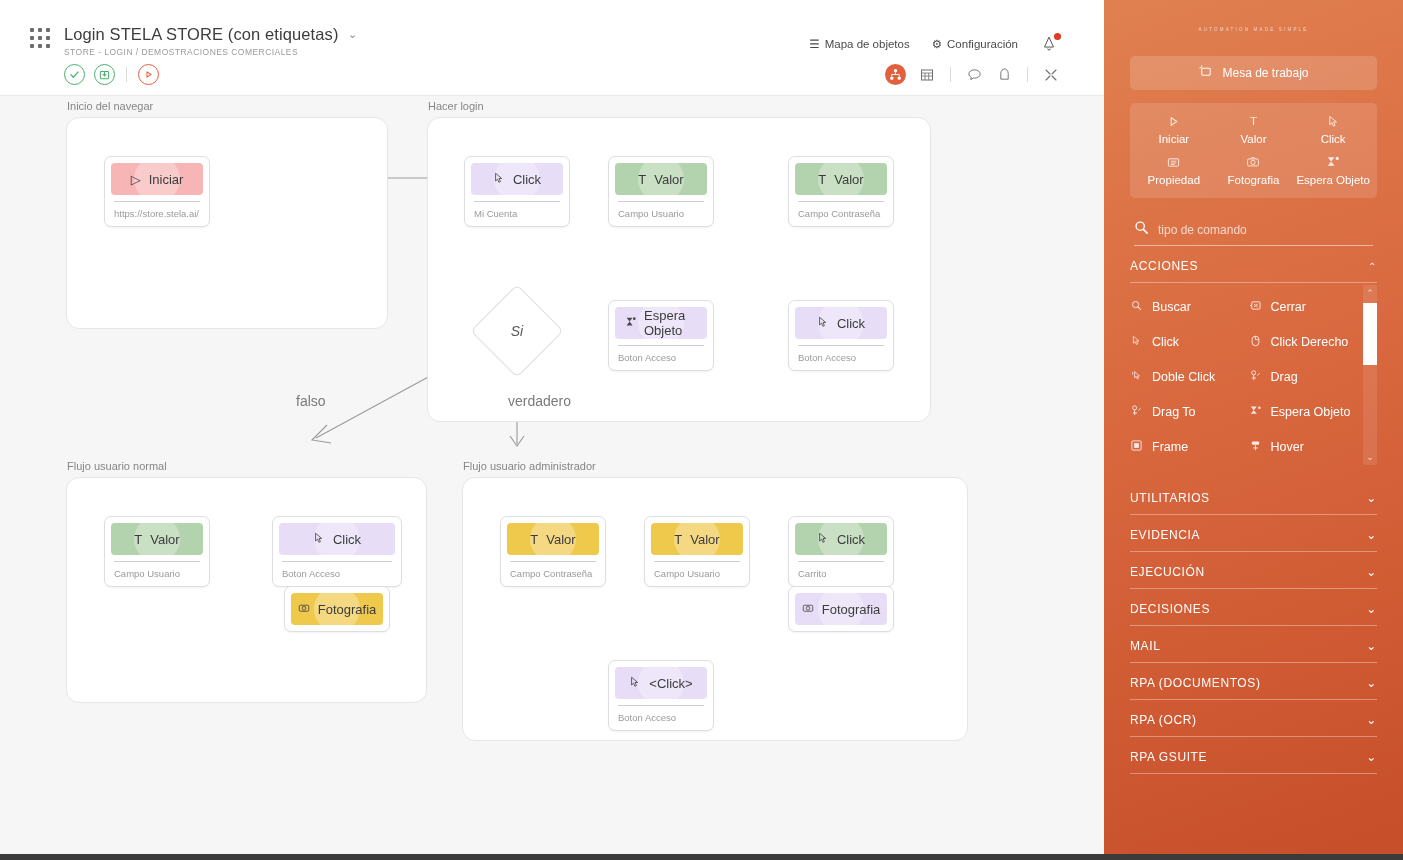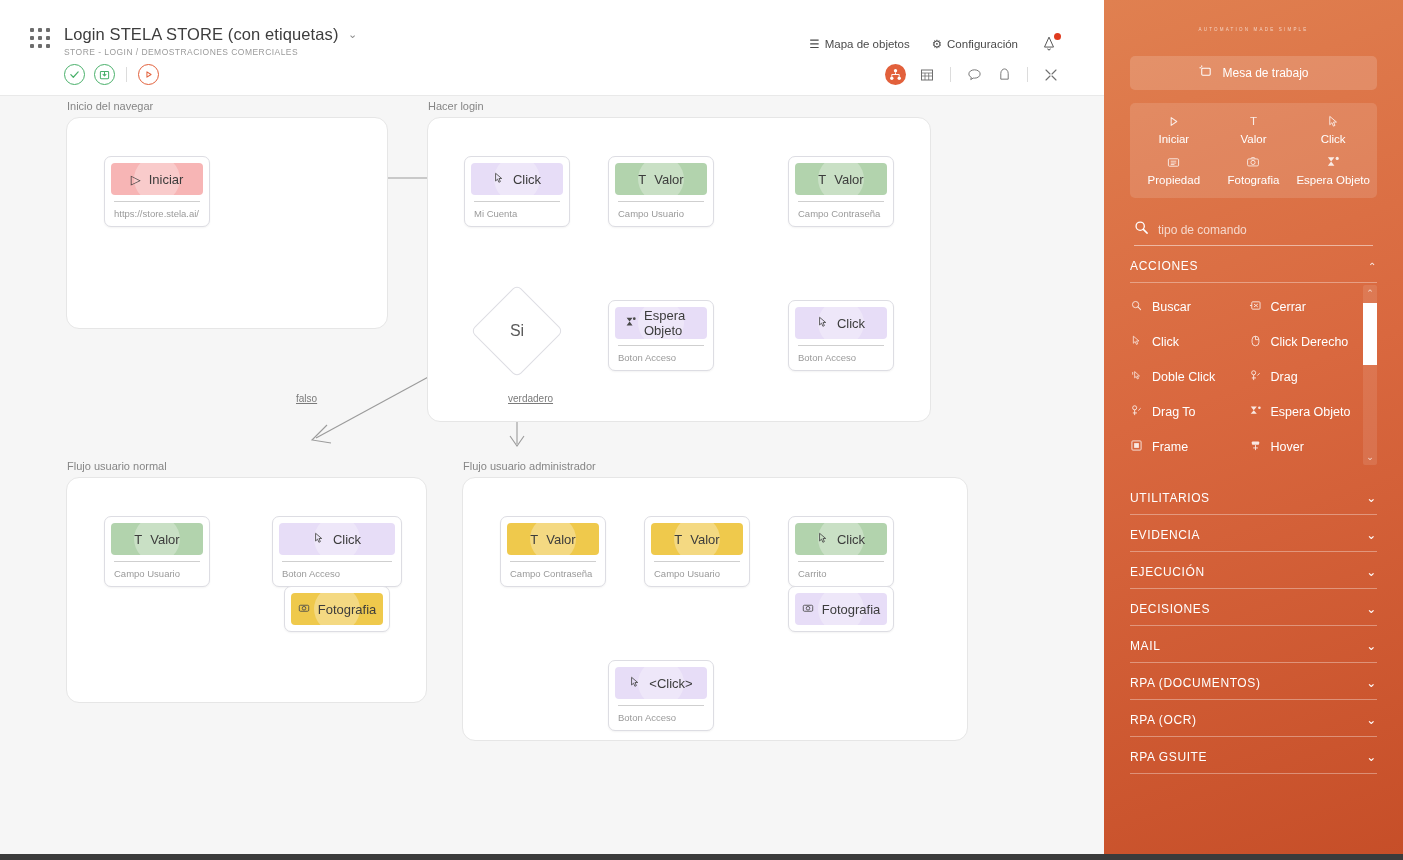--- a/index.html
+++ b/index.html
@@ -59,22 +59,22 @@
   .node.compact .head { height:32px; }
 
   .h-green { background:#b2d3ad; }
   .h-purple{ background:#e7ddf7; }
   .h-yellow{ background:#efc94c; }
   .h-pink  { background:#f7b5b5; }
 
   .diamond { position:absolute; width:66px; height:66px; background:#fff; border:1px solid #dddde3;
              transform:rotate(45deg); border-radius:6px; }
   .diamond-txt { position:absolute; width:66px; height:66px; display:flex; align-items:center;
-                 justify-content:center; font-size:16px; color:#5a5a5a;}
-  .edge-label { position:absolute; font-size:10px; color:#7a7a7a;text-decoration:underline; }
+                 justify-content:center; font-size:14px; color:#5a5a5a;font-style:italic;}
+  .edge-label { position:absolute; font-size:14px; color:#7a7a7a; }
 
   
   #panel { position:absolute; right:0; top:0; width:299px; height:860px;
            background:linear-gradient(160deg,#e08050 0%,#d9683f 45%,#c64e28 100%); color:#fff; overflow:hidden;}
   .logo { text-align:center; padding-top:24px; }
   .logo .word { font-size:23px; letter-spacing:7px; color:#fff; font-family:"Liberation Serif",serif; opacity:.95;}
   .logo .tag { font-size:4.5px; letter-spacing:2.2px; color:rgba(255,255,255,.65); margin-top:3px;}
   .mesa { margin:24px 26px 0 26px; height:34px; border-radius:5px; background:rgba(255,255,255,.16);
           display:flex; align-items:center; justify-content:center; gap:9px; font-size:12px; cursor:pointer;}
   .quickgrid { margin:13px 26px 0 26px; background:rgba(255,255,255,.13); border-radius:5px;

